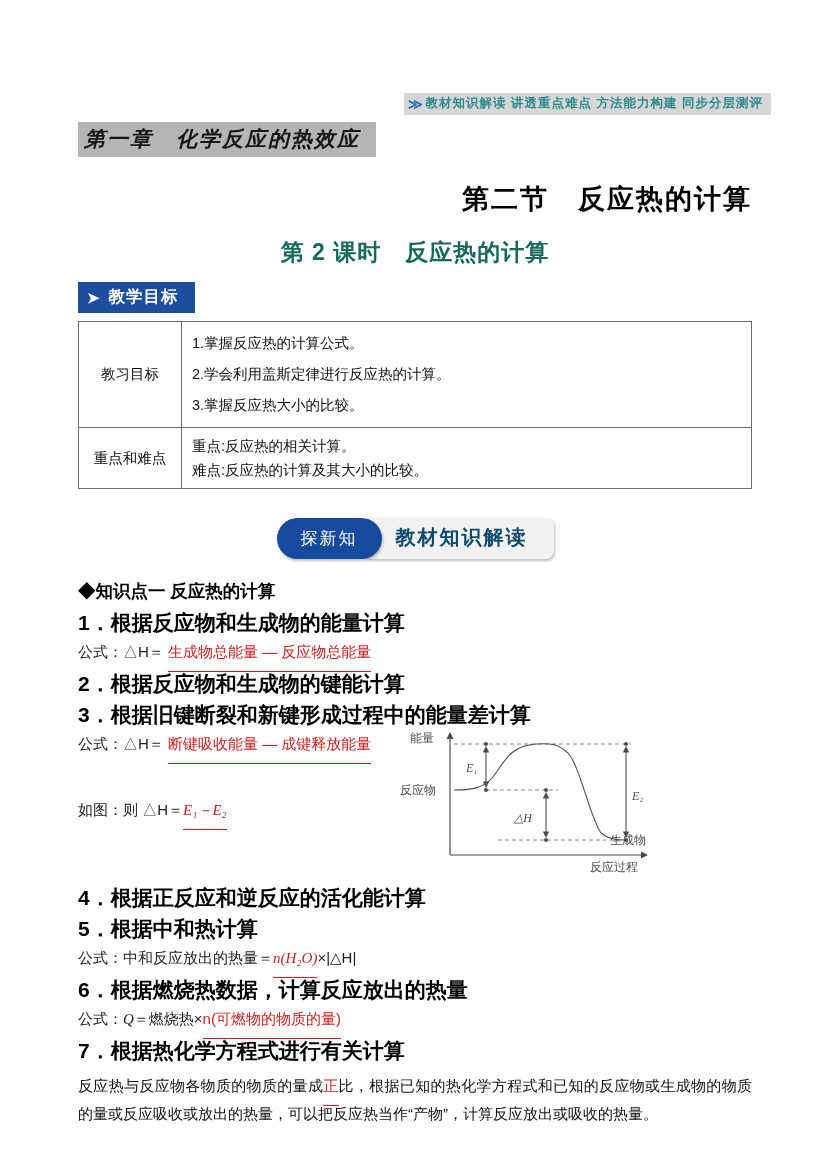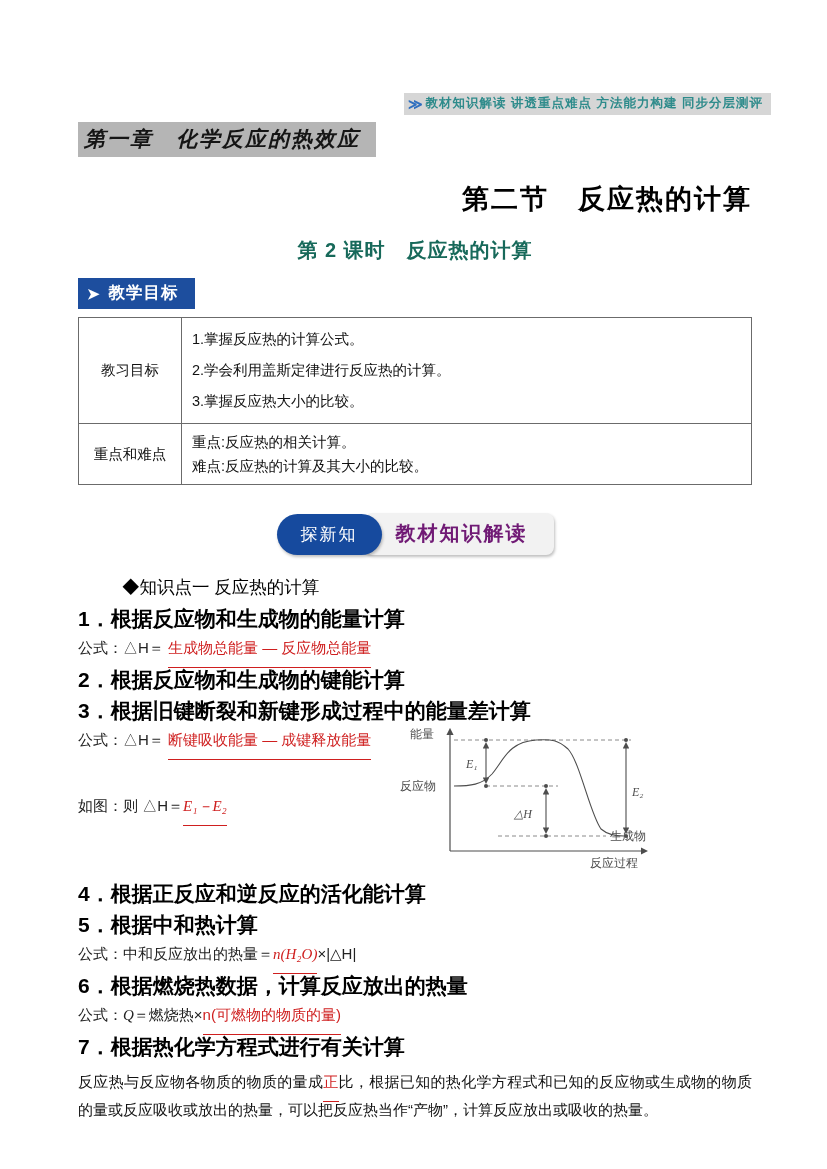--- a/index.html
+++ b/index.html
@@ -30,21 +30,21 @@
     font-style: italic; font-weight: bold;
     font-size: 21px; padding: 3px 16px 4px 6px; letter-spacing: 2px;
   }
 
   .section-title {
     margin: 12px 0 0 0; text-align: right;
     font-size: 27px; font-weight: bold; color: #000; letter-spacing: 2px;
   }
   .lesson-title {
     margin: 20px 0 0 0; text-align: center;
-    font-size: 20px; font-weight: bold; color: #17695a; letter-spacing: 1px;
+    font-size: 23px; font-weight: bold; color: #17695a; letter-spacing: 1px;
   }
 
   
   .goal-badge {
     display: inline-flex; align-items: center; gap: 8px;
     margin-top: 14px; background: #1d4e9e; color: #ffffff;
     font-size: 16.5px; font-weight: bold;
     padding: 4px 16px 5px 9px; letter-spacing: 1px;
   }
   .goal-arrow { font-size: 15px; line-height: 1; }
@@ -64,27 +64,27 @@
   
   .explore-banner { display: flex; justify-content: center; align-items: center; margin-top: 28px; }
   .explore-pill {
     position: relative; z-index: 2;
     background: #164a9e; color: #fff;
     font-size: 17px; padding: 9px 24px; border-radius: 24px;
     letter-spacing: 2px; box-shadow: 1px 2px 3px rgba(0,0,0,0.25);
   }
   .explore-label {
     position: relative; z-index: 1;
-    background: #f2f2f2; color: #701a75; font-weight: bold;
+    background: #f2f2f2; color: #0c4a6e; font-weight: bold;
     font-size: 20px; padding: 7px 26px 8px 32px; margin-left: -18px;
     border-radius: 8px; letter-spacing: 2px;
     box-shadow: 1px 2px 3px rgba(0,0,0,0.25);
   }
 
-  .kp-title { margin-top: 20px; font-size: 17.5px; font-weight: normal; color: #000; margin-left: 44px; }
+  .kp-title { margin-top: 20px; font-size: 17.5px; font-weight: bold; color: #000; }
 
   .num-heading { margin-top: 9px; font-size: 21px; font-weight: bold; color: #000; line-height: 22px; }
   .formula-line { margin-top: 6px; font-size: 15px; color: #222; line-height: 24px; }
   .red-ul {
     color: #cf1f1f;
     border-bottom: 1px solid #cf1f1f;
     padding-bottom: 11px;
   }
   .ital-serif { font-family: "Liberation Serif", serif; font-style: italic; }
 

